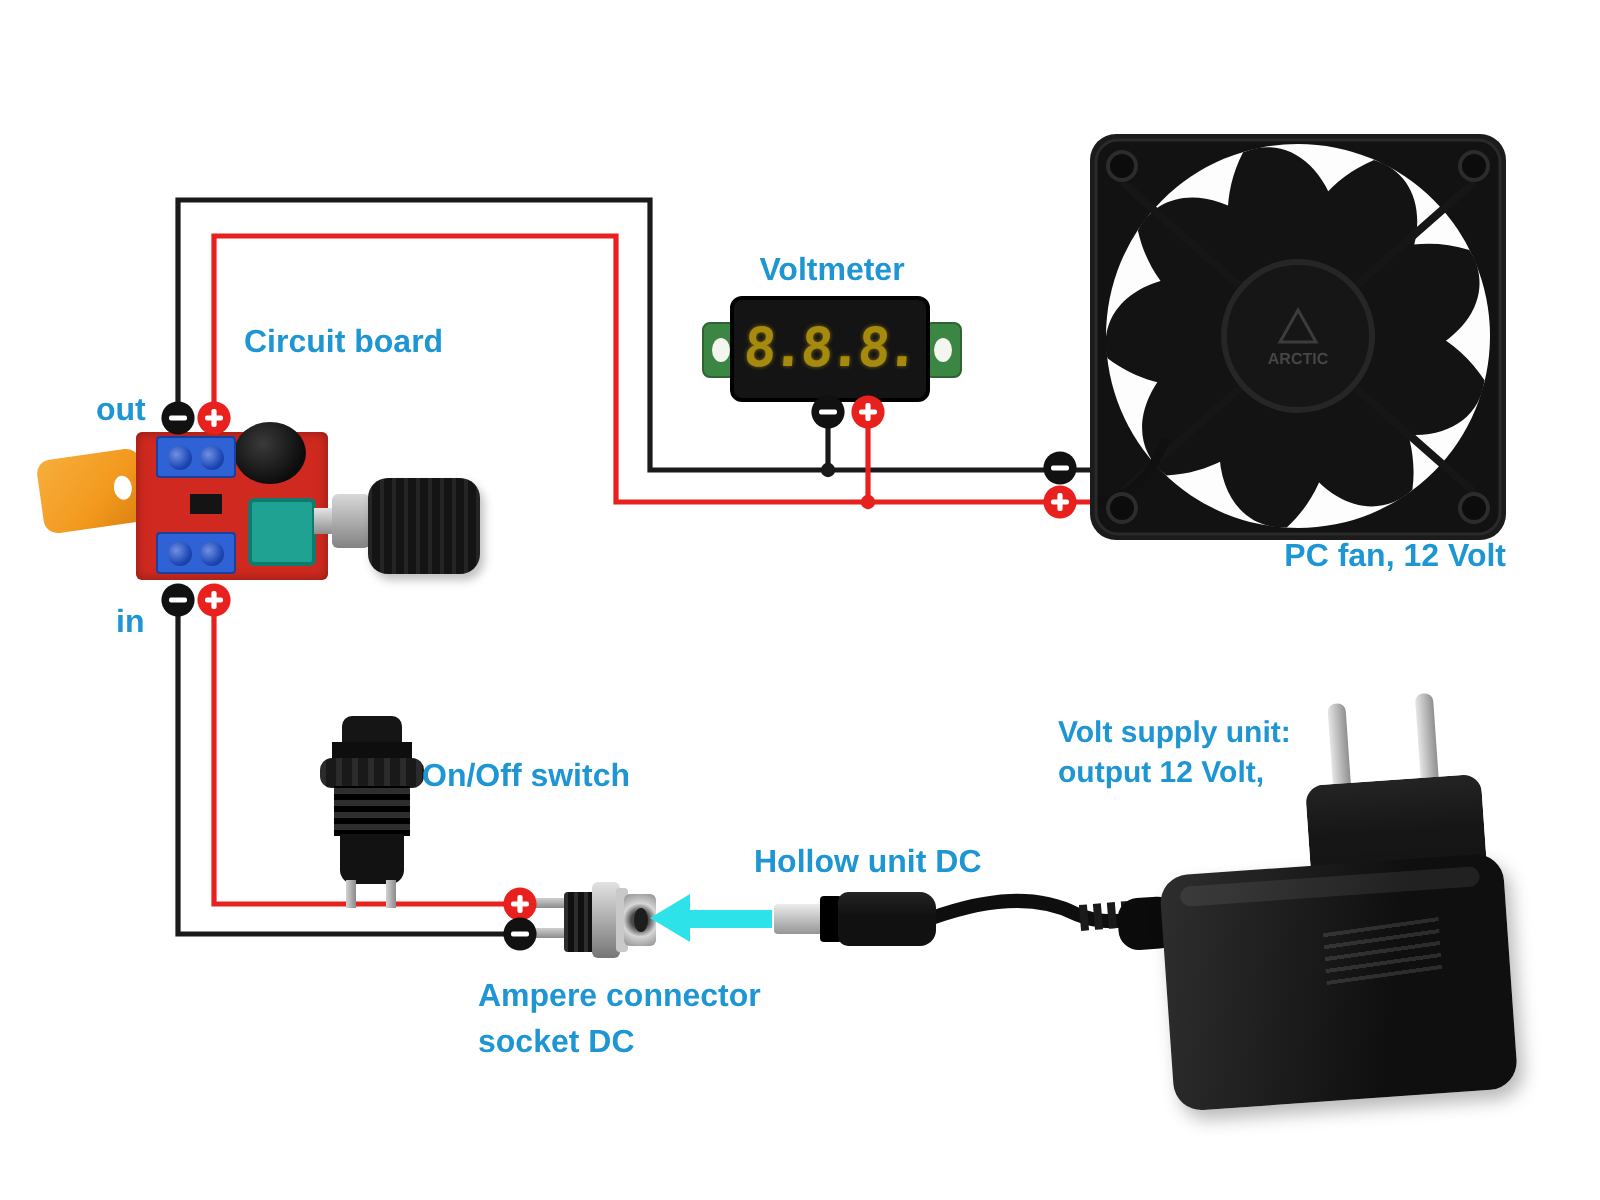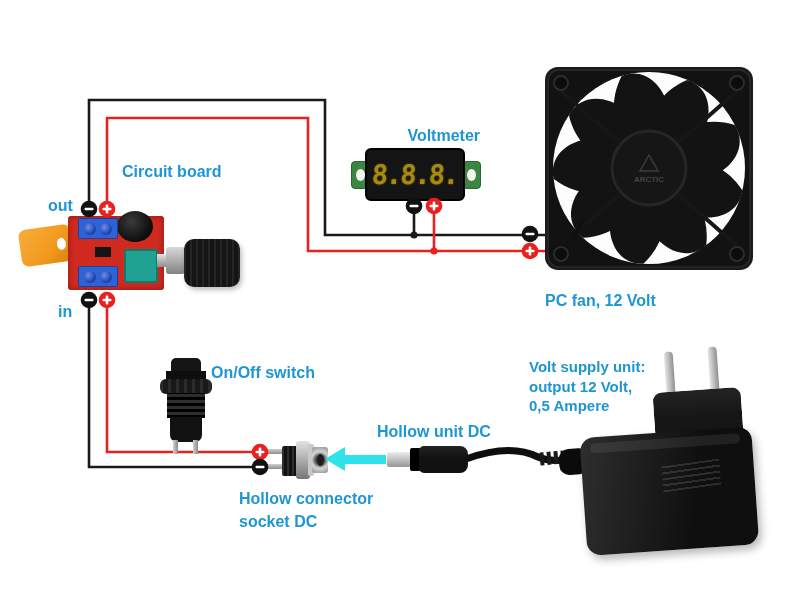--- a/index.html
+++ b/index.html
@@ -250,27 +250,26 @@
         <circle r="8.3" fill="#111"></circle>
         <rect x="-4.5" y="-1.3" width="9" height="2.6" rx="1" fill="#fff"></rect>
       </g>
   </svg>
 
   <div class="lbl" style="left:48px;top:195px;z-index:6">out</div>
   <div class="lbl" style="left:58px;top:301px;z-index:6">in</div>
   <div class="lbl" style="left:122px;top:161px;z-index:6">
     <div>Circuit board</div>
   </div>
-  <div class="lbl" style="left:352px;top:125px;width:128px;text-align:right;z-index:6">Voltmeter</div>
-  <div class="lbl" style="left:545px;top:290px;width:208px;text-align:left;z-index:6">PC fan, 12 Volt</div>
-  <div class="lbl" style="left:211px;top:362px;z-index:6">On/Off switch</div>
+  <div class="lbl" style="left:352px;top:125px;width:128px;text-align:center;z-index:6">Voltmeter</div>
+  <div class="lbl" style="left:545px;top:268px;width:208px;text-align:right;z-index:6">PC fan, 12 Volt</div>
+  <div class="lbl" style="left:211px;top:378px;z-index:6">On/Off switch</div>
   <div class="lbl" style="left:377px;top:421px;z-index:6">Hollow unit DC</div>
   <div class="lbl" style="left:239px;top:487px;line-height:23px;z-index:6">
-    <div>Hollow connector</div>
+    <div>Ampere connector</div>
     <div>socket DC</div>
   </div>
   <div class="lbl small" style="left:529px;top:357px;z-index:6">
     <div>Volt supply unit:</div>
     <div>output 12 Volt,</div>
-    <div>0,5 Ampere</div>
   </div>
 
 </div>
 
 </body></html>

